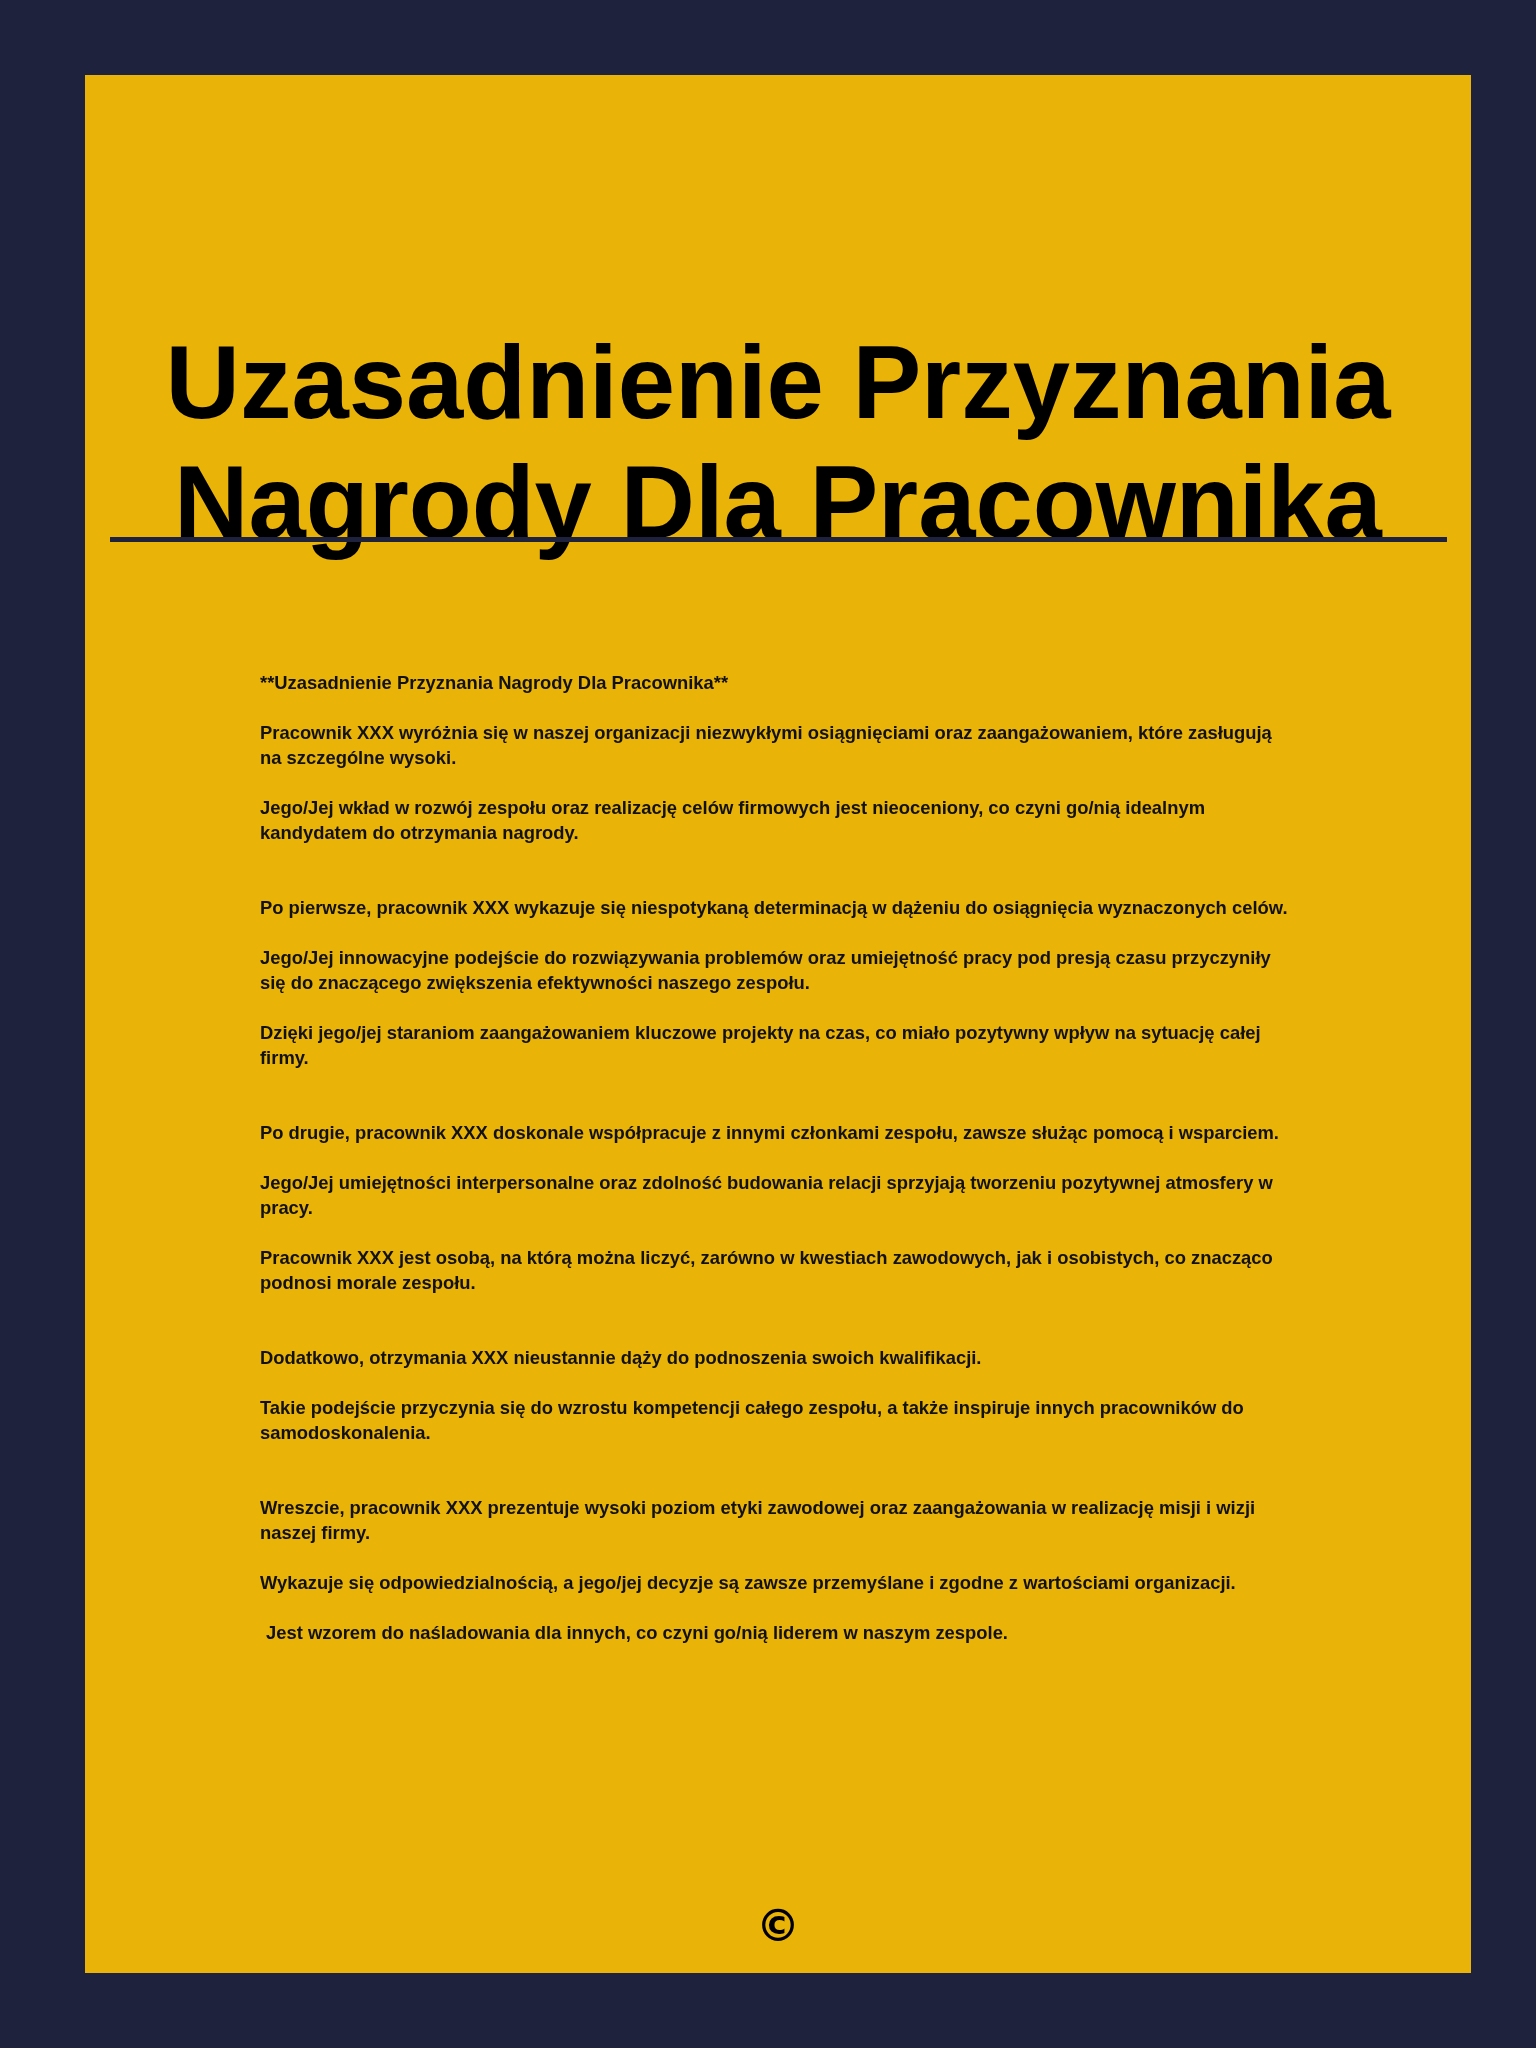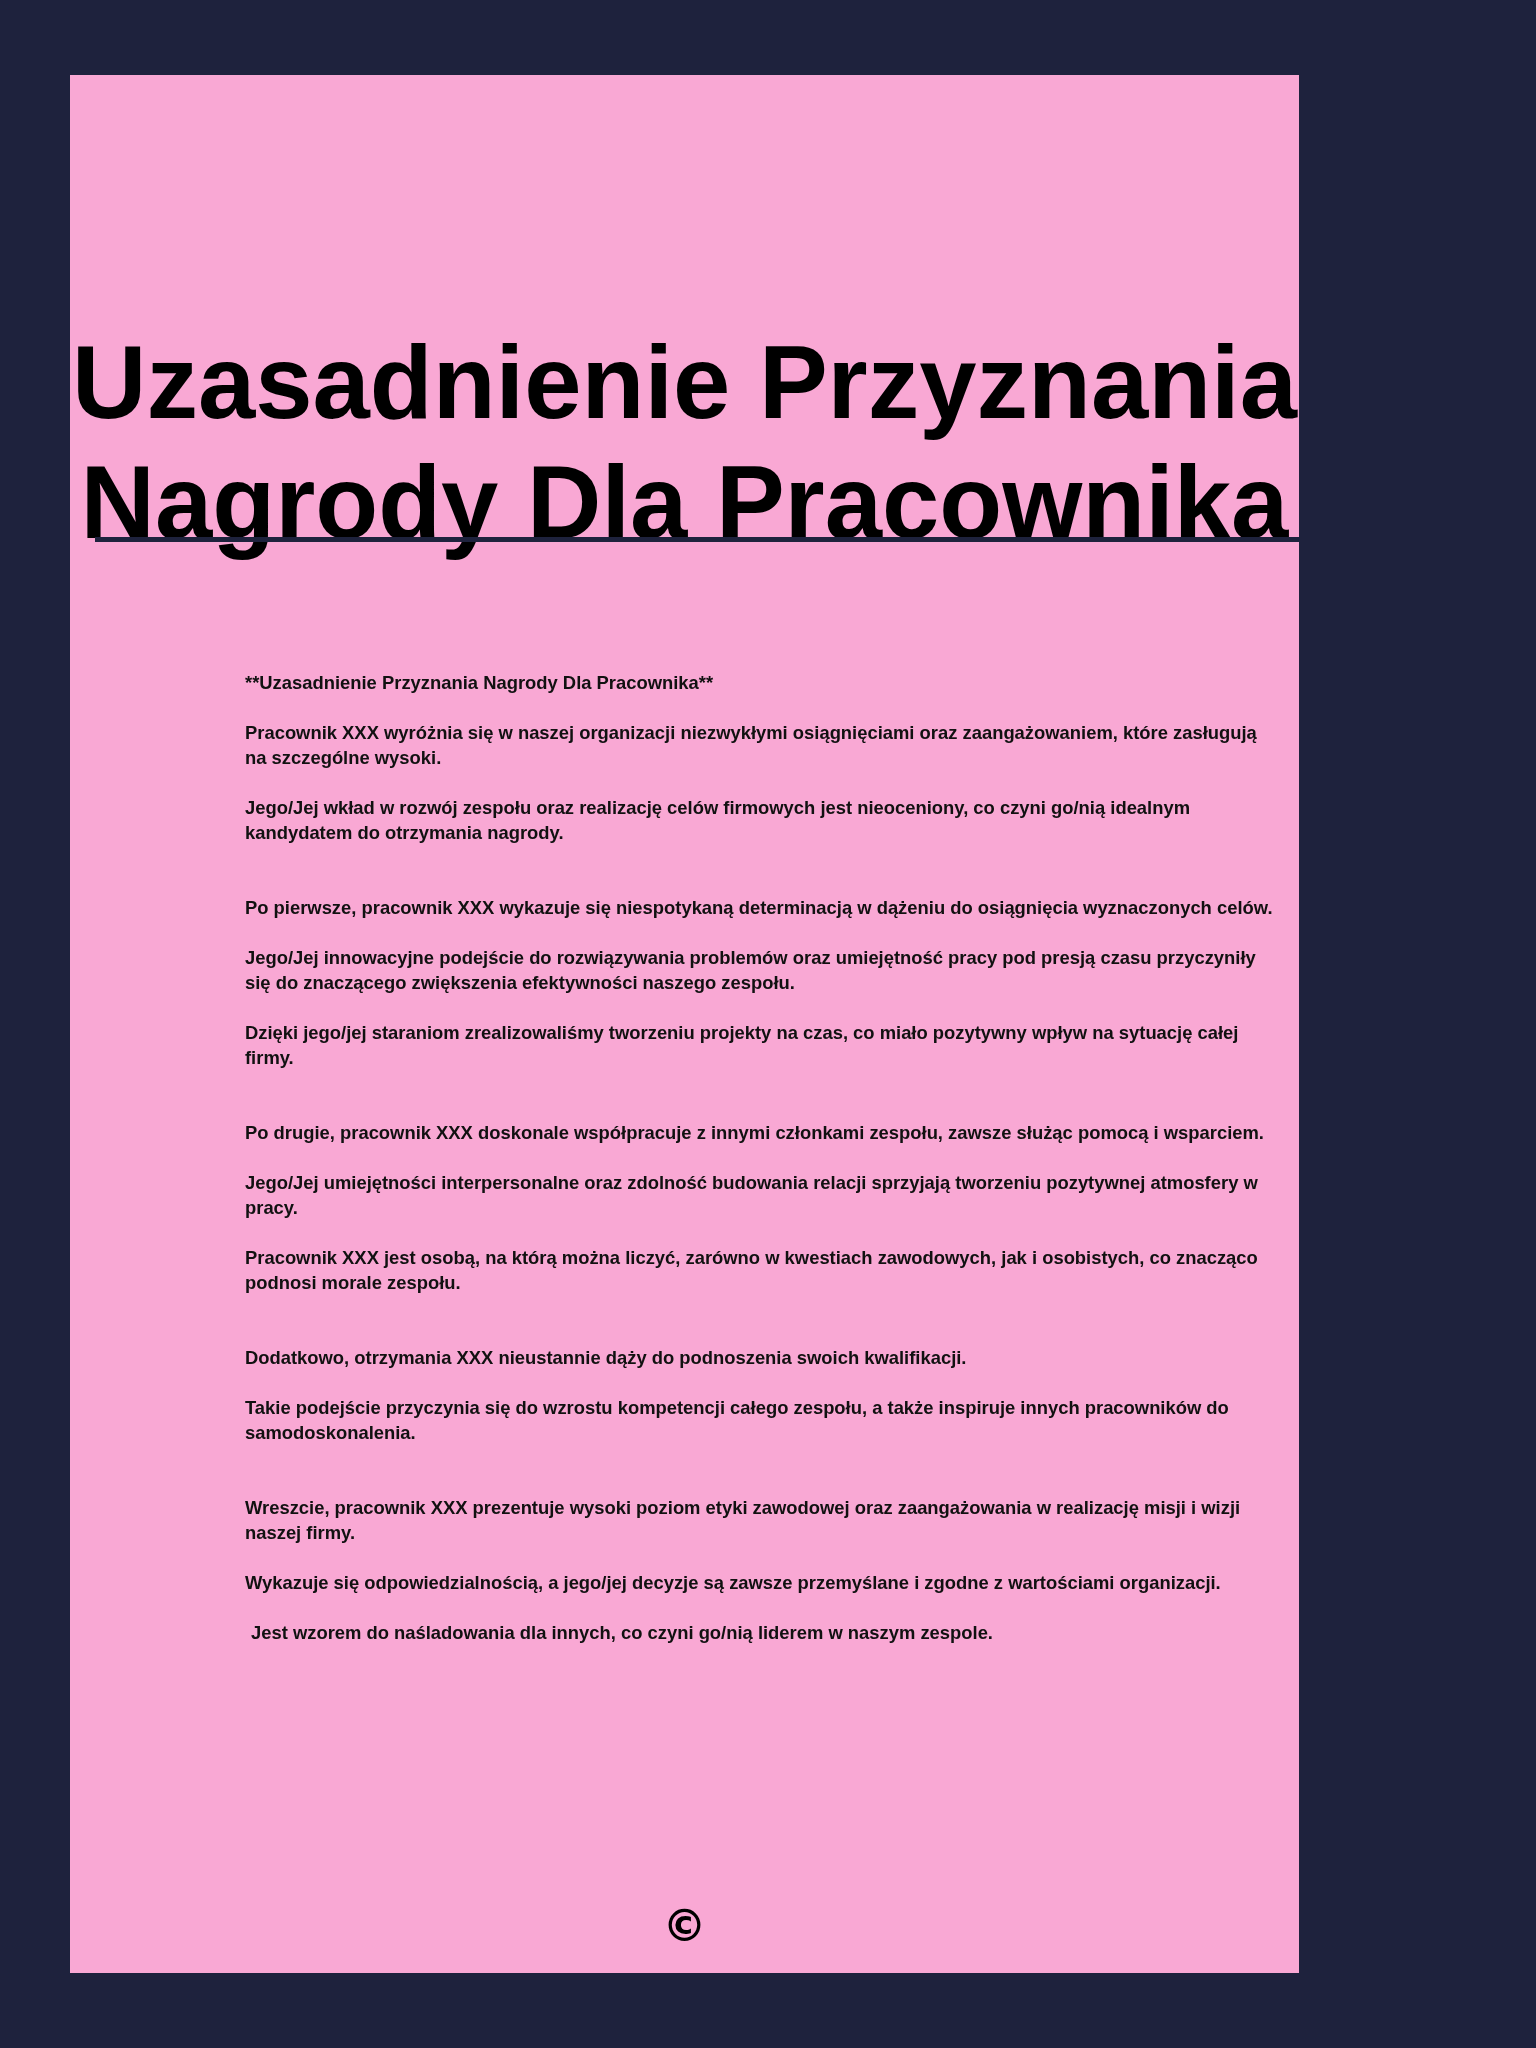--- a/index.html
+++ b/index.html
@@ -9,25 +9,25 @@
     body {
       width: 1536px;
       height: 2048px;
       background: #1e223d;
       position: relative;
       overflow: hidden;
       font-family: "Liberation Sans", sans-serif;
     }
     .page {
       position: absolute;
-      left: 70px;
+      left: 85px;
       top: 75px;
-      width: 1229px;
+      width: 1386px;
       height: 1898px;
-      background: #f9a8d4;
+      background: #eab308;
     }
     .title {
       position: absolute;
       left: 0;
       right: 0;
       top: 248px;
       margin: 0;
       text-align: center;
       font-family: "Liberation Sans", sans-serif;
       font-weight: bold;
@@ -88,21 +88,21 @@
   <div class="divider"></div>
 
   <div class="body-text">
     <p>**Uzasadnienie Przyznania Nagrody Dla Pracownika**</p>
 
     <p>Pracownik XXX wyróżnia się w naszej organizacji niezwykłymi osiągnięciami oraz zaangażowaniem, które zasługują na szczególne wysoki.</p>
     <p>Jego/Jej wkład w rozwój zespołu oraz realizację celów firmowych jest nieoceniony, co czyni go/nią idealnym kandydatem do otrzymania nagrody.</p>
 
     <p class="section-start">Po pierwsze, pracownik XXX wykazuje się niespotykaną determinacją w dążeniu do osiągnięcia wyznaczonych celów.</p>
     <p>Jego/Jej innowacyjne podejście do rozwiązywania problemów oraz umiejętność pracy pod presją czasu przyczyniły się do znaczącego zwiększenia efektywności naszego zespołu.</p>
-    <p>Dzięki jego/jej staraniom zrealizowaliśmy tworzeniu projekty na czas, co miało pozytywny wpływ na sytuację całej firmy.</p>
+    <p>Dzięki jego/jej staraniom zaangażowaniem kluczowe projekty na czas, co miało pozytywny wpływ na sytuację całej firmy.</p>
 
     <p class="section-start">Po drugie, pracownik XXX doskonale współpracuje z innymi członkami zespołu, zawsze służąc pomocą i wsparciem.</p>
     <p>Jego/Jej umiejętności interpersonalne oraz zdolność budowania relacji sprzyjają tworzeniu pozytywnej atmosfery w pracy.</p>
     <p>Pracownik XXX jest osobą, na którą można liczyć, zarówno w kwestiach zawodowych, jak i osobistych, co znacząco podnosi morale zespołu.</p>
 
     <p class="section-start">Dodatkowo, otrzymania XXX nieustannie dąży do podnoszenia swoich kwalifikacji.</p>
     <p>Takie podejście przyczynia się do wzrostu kompetencji całego zespołu, a także inspiruje innych pracowników do samodoskonalenia.</p>
 
     <p class="section-start">Wreszcie, pracownik XXX prezentuje wysoki poziom etyki zawodowej oraz zaangażowania w realizację misji i wizji naszej firmy.</p>
     <p>Wykazuje się odpowiedzialnością, a jego/jej decyzje są zawsze przemyślane i zgodne z wartościami organizacji.</p>

